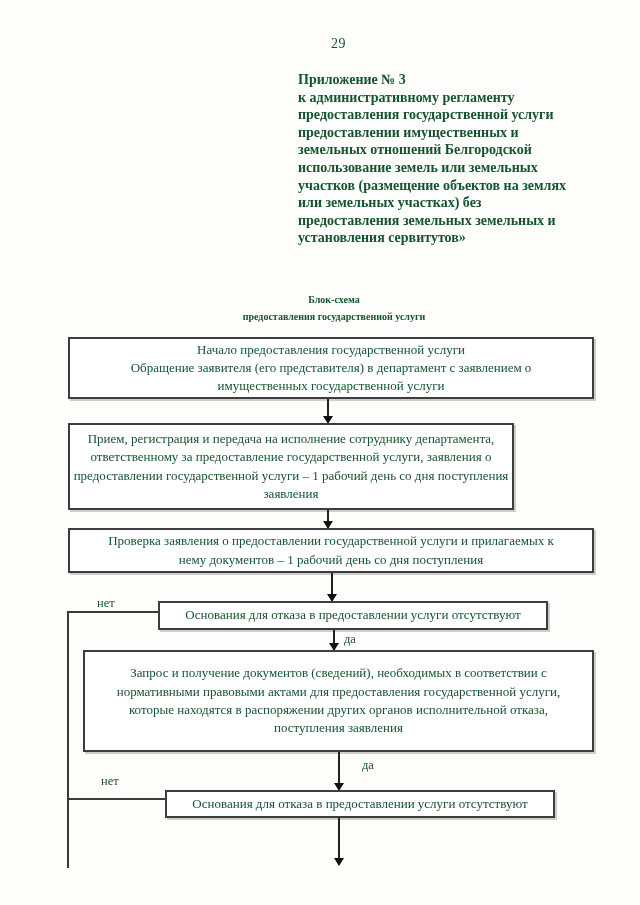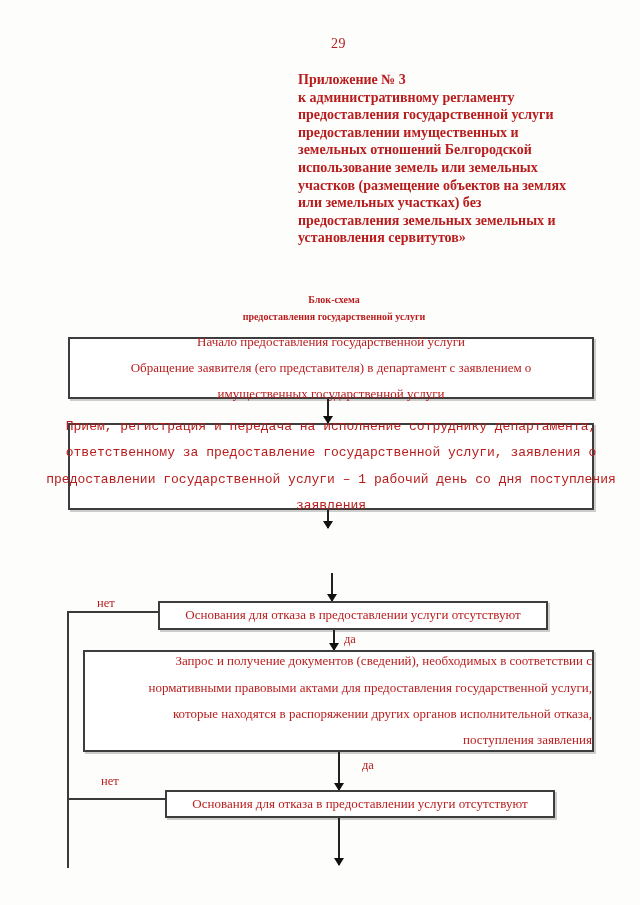--- a/index.html
+++ b/index.html
@@ -1,39 +1,39 @@
 <!DOCTYPE html>
 <html lang="ru"><head>
 <meta charset="utf-8">
 <style>
   html,body { margin:0; padding:0; background:#e8e8e6; }
   .sheet {
     position:relative; width:640px; height:905px; margin:0 auto;
-    background:#fdfdfc; color:#b91c1c;
+    background:#fdfdfc; color:#14532d;
     font-family:"Liberation Serif", "DejaVu Serif", serif;
     overflow:hidden;
   }
   .pageno {
     position:absolute; left:331px; top:36px;
     font-size:14px; letter-spacing:0.5px;
   }
   .appendix {
     position:absolute; left:298px; top:71px; width:322px;
     font-size:14px; font-weight:bold; line-height:17.6px; text-align:left;
   }
   .fig-title {
     position:absolute; left:64px; top:291px; width:540px;
     font-size:10px; font-weight:bold; line-height:17px; text-align:center;
   }
   .fbox {
     position:absolute; box-sizing:border-box;
     border:2px solid #3d3d3d; background:#fff;
     box-shadow:2px 2px 0 rgba(125,125,125,0.38);
     display:flex; flex-direction:column; justify-content:center; align-items:center;
-    text-align:center; font-size:13px; line-height:18.3px;gap:8px;
+    text-align:center; font-size:13px; line-height:18.3px;
   }
   .bl { white-space:nowrap; }
   .arrow { position:absolute; width:2px; background:#222; }
   .arrow::after {
     content:""; position:absolute; left:50%; bottom:-1px;
     transform:translateX(-50%); width:0; height:0;
     border-left:5px solid transparent; border-right:5px solid transparent;
     border-top:8px solid #111;
   }
   .hline { position:absolute; height:2px; background:#3a3a3a; }
@@ -66,44 +66,48 @@
   </div>
 
   <div class="fbox" style="left:68px; top:337px; width:526px; height:62px;">
     <div class="bl">Начало предоставления государственной услуги</div>
     <div class="bl">Обращение заявителя (его представителя) в департамент с заявлением о</div>
     <div class="bl">имущественных государственной услуги</div>
   </div>
 
   <div class="arrow" style="left:327px; top:399px; height:24px;"></div>
 
-  <div class="fbox" style="left:68px; top:423px; width:526px; height:87px;font-family:Liberation Mono, monospace;">
+  <div class="fbox" style="left:68px; top:423px; width:446px; height:87px;">
     <div class="bl">Прием, регистрация и передача на исполнение сотруднику департамента,</div>
     <div class="bl">ответственному за предоставление государственной услуги, заявления о</div>
     <div class="bl">предоставлении государственной услуги – 1 рабочий день со дня поступления</div>
     <div class="bl">заявления</div>
   </div>
 
   <div class="arrow" style="left:327px; top:510px; height:18px;"></div>
 
+  <div class="fbox" style="left:68px; top:528px; width:526px; height:45px;">
+    <div class="bl">Проверка заявления о предоставлении государственной услуги и прилагаемых к</div>
+    <div class="bl">нему документов – 1 рабочий день со дня поступления</div>
+  </div>
 
   <div class="arrow" style="left:331px; top:573px; height:28px;"></div>
 
   <div class="fbox" style="left:158px; top:601px; width:390px; height:29px;">
     <div class="bl">Основания для отказа в предоставлении услуги отсутствуют</div>
   </div>
 
   <div class="branch-label" style="left:97px; top:596px;">нет</div>
   <div class="hline" style="left:68px; top:611px; width:90px;"></div>
   <div class="vline" style="left:67px; top:611px; height:257px;"></div>
 
   <div class="branch-label" style="left:344px; top:632px;">да</div>
   <div class="arrow" style="left:333px; top:630px; height:20px;"></div>
 
-  <div class="fbox" style="left:83px; top:650px; width:511px; height:102px;align-items:flex-end;">
+  <div class="fbox" style="left:83px; top:650px; width:511px; height:102px;">
     <div class="bl">Запрос и получение документов (сведений), необходимых в соответствии с</div>
     <div class="bl">нормативными правовыми актами для предоставления государственной услуги,</div>
     <div class="bl">которые находятся в распоряжении других органов исполнительной отказа,</div>
     <div class="bl">поступления заявления</div>
   </div>
 
   <div class="branch-label" style="left:362px; top:758px;">да</div>
   <div class="arrow" style="left:338px; top:752px; height:38px;"></div>
 
   <div class="branch-label" style="left:101px; top:774px;">нет</div>

